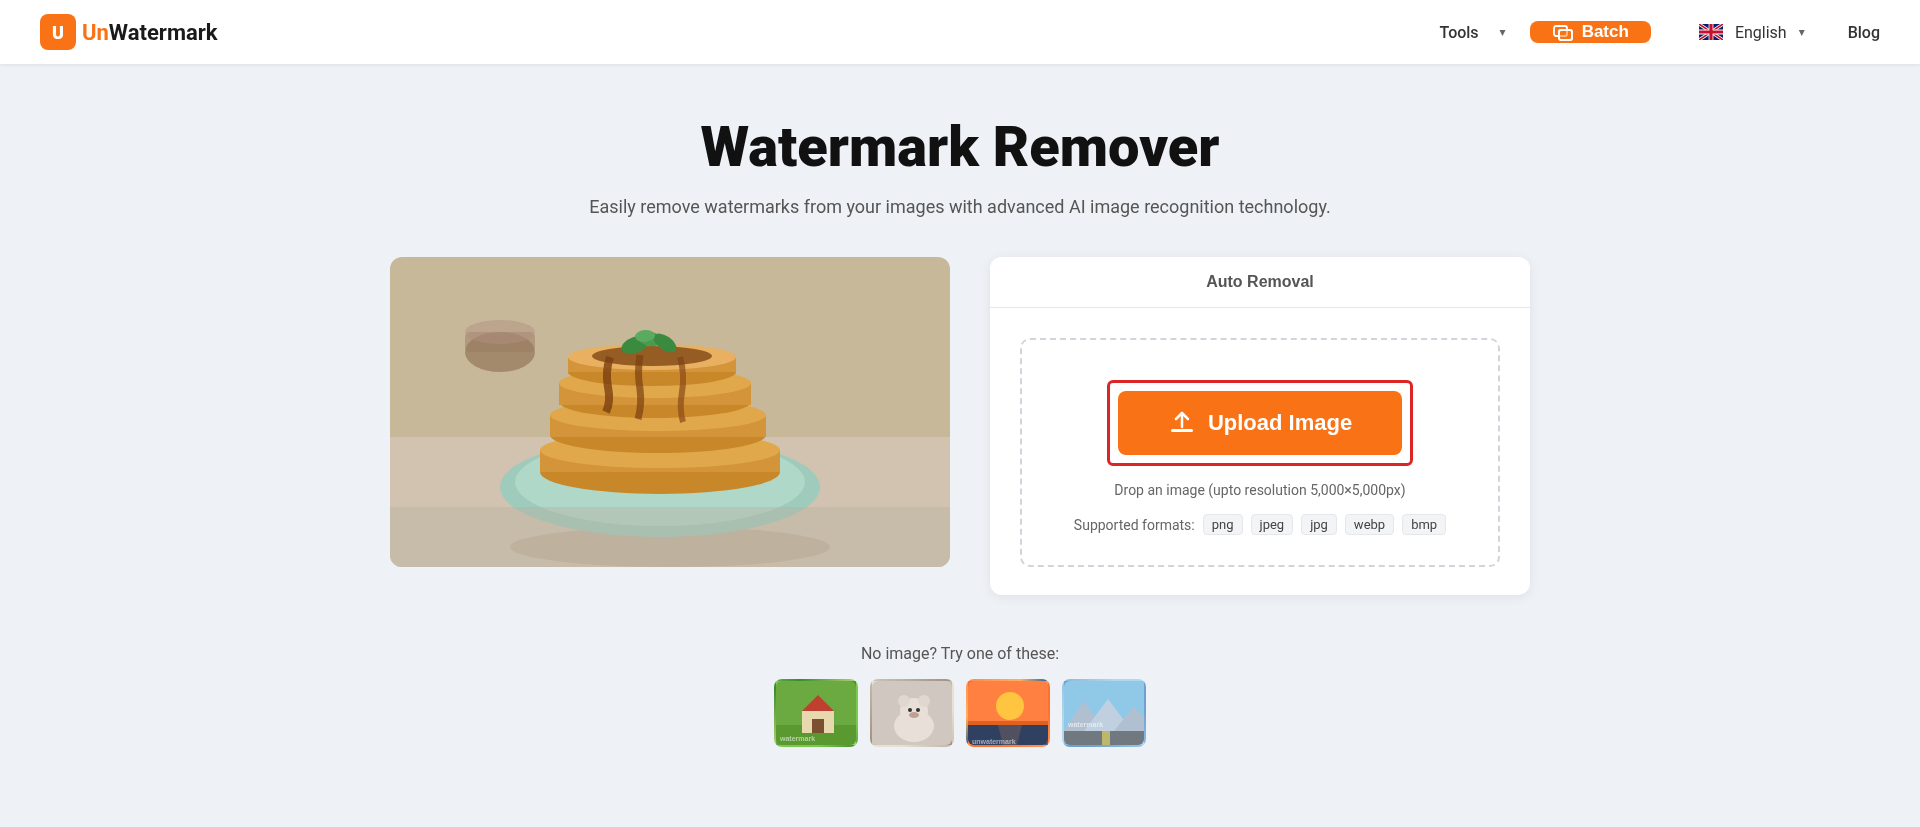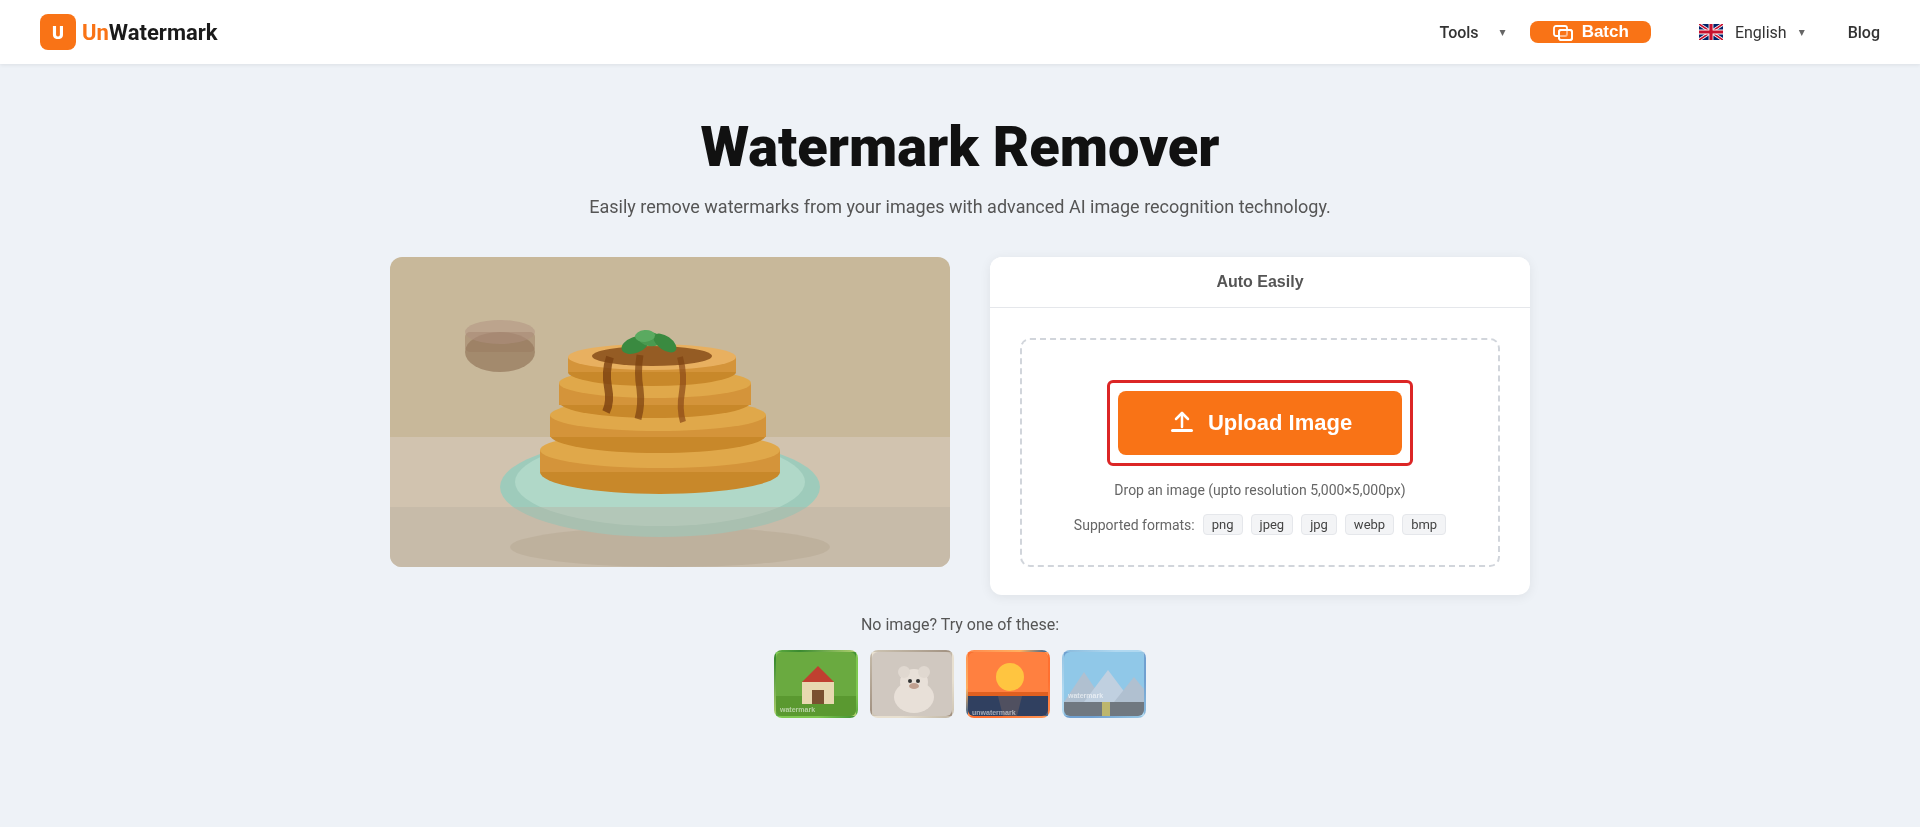--- a/index.html
+++ b/index.html
@@ -235,21 +235,21 @@
       padding: 2px 8px;
       font-size: 13px;
       color: #444;
     }
 
     
     .sample-section {
       display: flex;
       flex-direction: column;
       align-items: center;
-      margin-top: 20px;
+      margin-top: 49px;
       gap: 16px;
     }
     .sample-label {
       font-size: 16px;
       color: #555;
     }
     .sample-images {
       display: flex;
       gap: 12px;
     }
@@ -355,21 +355,21 @@
         <ellipse cx="110" cy="95" rx="35" ry="20" fill="#8a6a50" opacity="0.6"></ellipse>
         <rect x="75" y="75" width="70" height="20" fill="#9a7a60" rx="5" opacity="0.5"></rect>
         <ellipse cx="110" cy="75" rx="35" ry="12" fill="#b09080" opacity="0.5"></ellipse>
 
         <rect x="0" y="250" width="560" height="60" fill="#bab0a0" opacity="0.4"></rect>
       </svg>
     </div>
 
     <div class="upload-panel">
       <div class="tabs">
-        <button class="tab">Auto Easily</button>
+        <button class="tab">Auto Removal</button>
       </div>
       <div class="upload-area">
         <div class="drop-zone">
           <div class="upload-btn-highlight">
             <button class="upload-btn">
               <svg class="upload-icon" viewBox="0 0 28 28" fill="none">
                 <rect x="3" y="20" width="22" height="3" rx="1.5" fill="white"></rect>
                 <path d="M14 4 L14 18" stroke="white" stroke-width="2.5" stroke-linecap="round"></path>
                 <path d="M8 10 L14 4 L20 10" stroke="white" stroke-width="2.5" stroke-linecap="round" stroke-linejoin="round" fill="none"></path>
               </svg>

